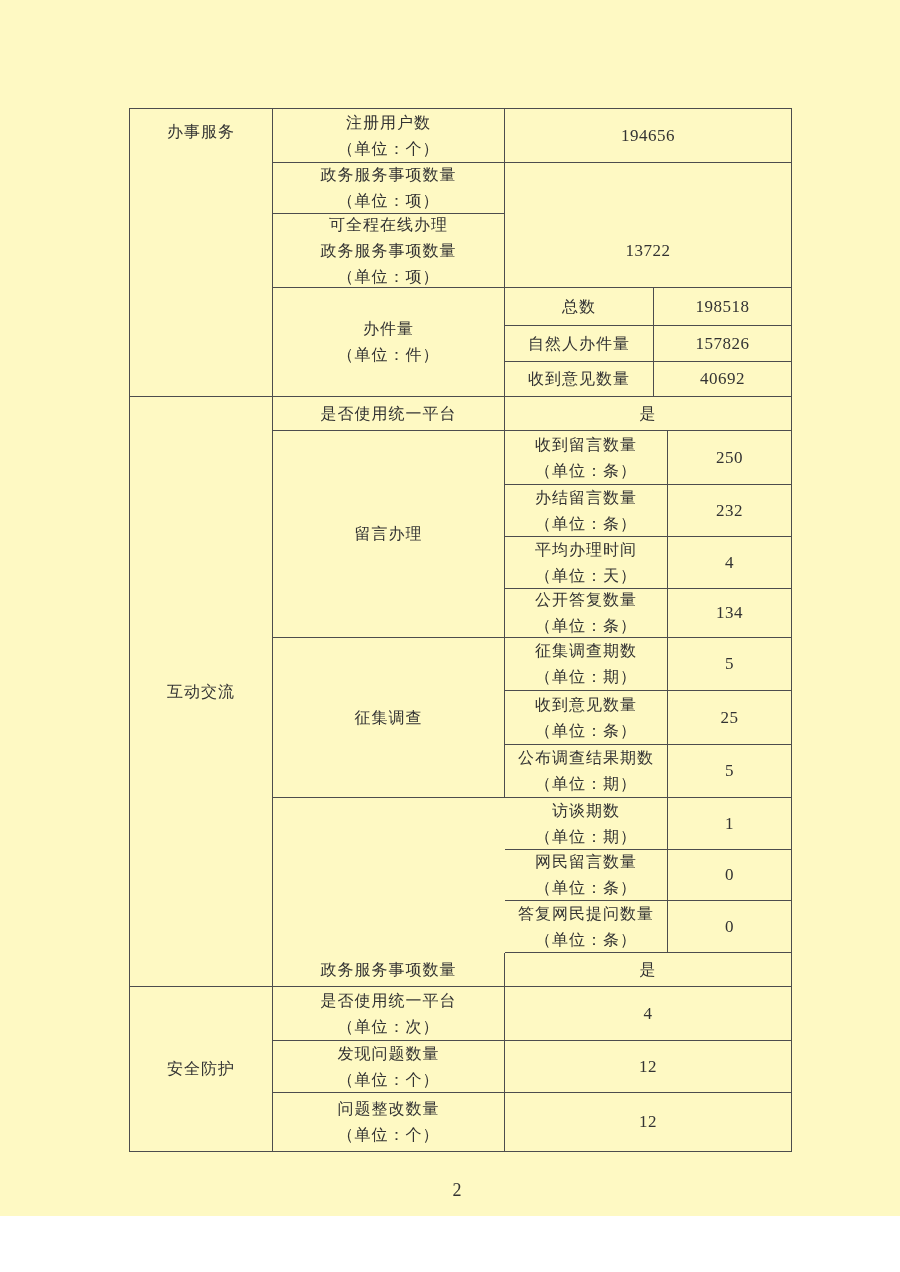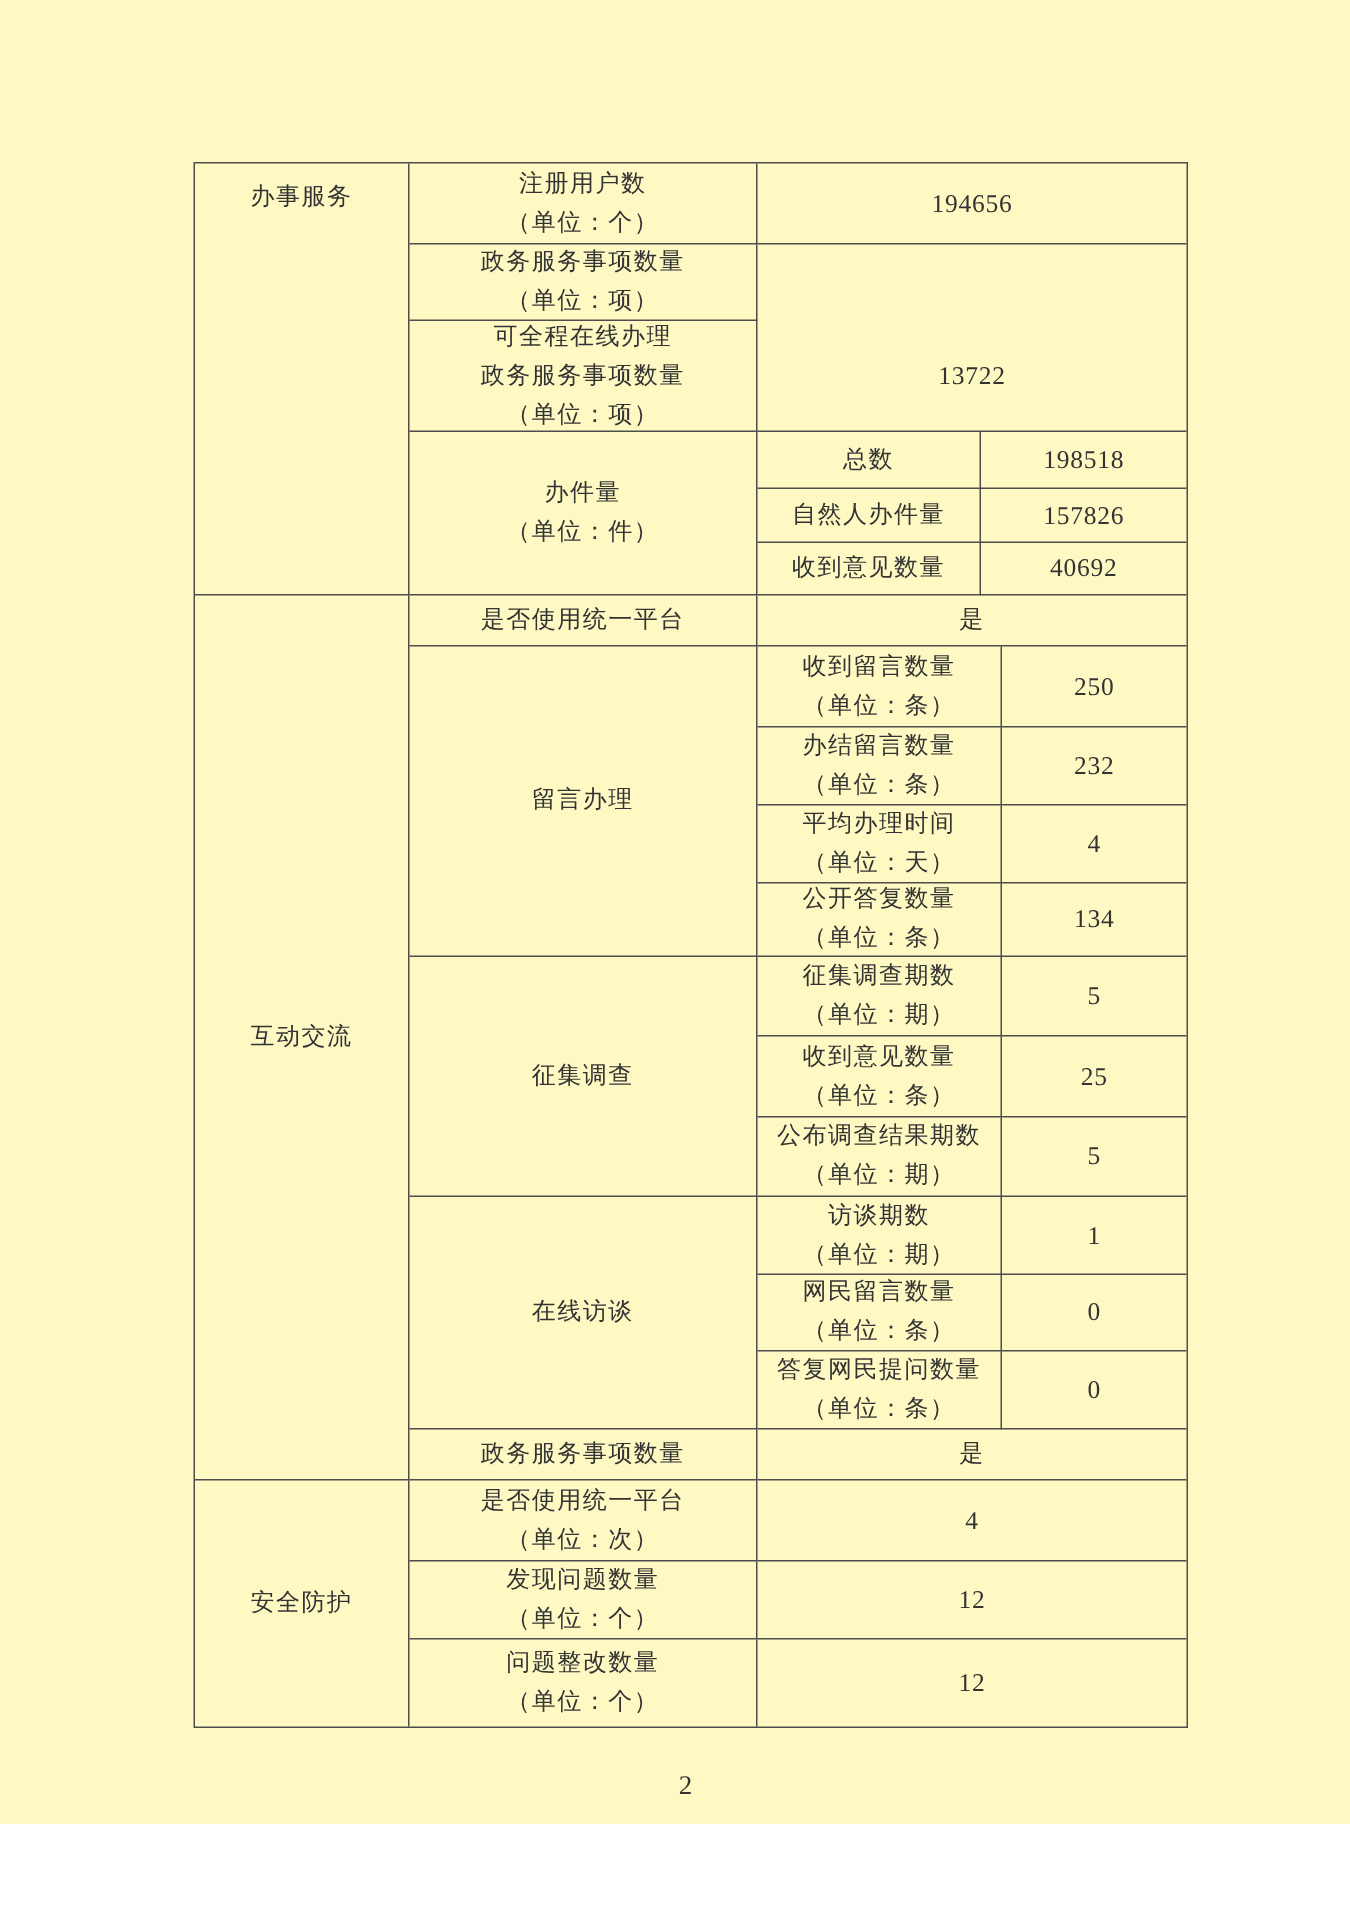--- a/index.html
+++ b/index.html
@@ -168,23 +168,20 @@
       <div>25</div>
     </div>
     <div class="cell" style="grid-area:14/3/15/5">
       <div>公布调查结果期数</div>
       <div>（单位：期）</div>
     </div>
     <div class="cell no-r num" style="grid-area:14/5/15/6">
       <div>5</div>
     </div>
 
-    <div class="cell" style="grid-area:15/2/18/3">
-      <div>在线访谈</div>
-    </div>
     <div class="cell" style="grid-area:15/3/16/5">
       <div>访谈期数</div>
       <div>（单位：期）</div>
     </div>
     <div class="cell no-r num" style="grid-area:15/5/16/6">
       <div>1</div>
     </div>
     <div class="cell" style="grid-area:16/3/17/5">
       <div>网民留言数量</div>
       <div>（单位：条）</div>

